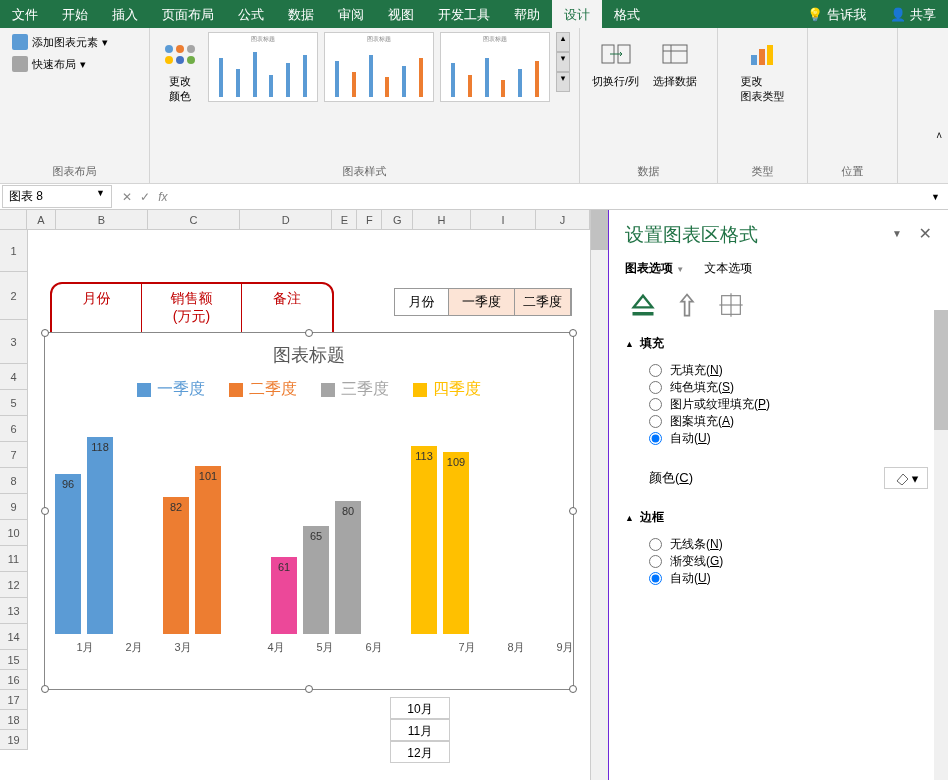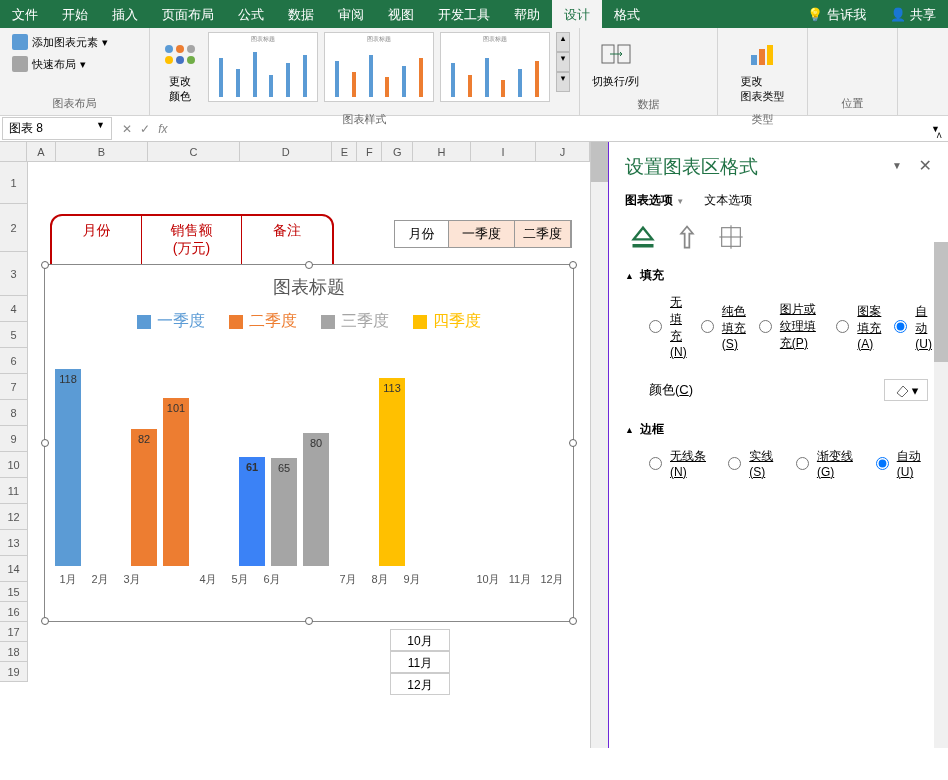--- a/index.html
+++ b/index.html
@@ -1,21 +1,21 @@
 <!DOCTYPE html>
 <html><head>
 <meta charset="utf-8">
 <style>
 * { margin: 0; padding: 0; box-sizing: border-box; font-family: "Microsoft YaHei", sans-serif; }
 body { width: 948px; height: 780px; background: #fff; overflow: hidden; }
 .menubar { height: 28px; background: #217346; display: flex; color: #fff; font-size: 13px; }
 .menubar .menu-item { padding: 6px 12px; cursor: pointer; }
 .menubar .menu-item.active { background: #f3f3f3; color: #217346; }
 .menubar .spacer { flex: 1; }
-.ribbon { height: 88px; background: #f3f3f3; border-bottom: 1px solid #d4d4d4; display: flex; }
+.ribbon { height: 156px; background: #f3f3f3; border-bottom: 1px solid #d4d4d4; display: flex; }
 .ribbon-group { border-right: 1px solid #d4d4d4; padding: 4px 8px; display: flex; flex-direction: column; }
 .ribbon-group .group-label { font-size: 11px; text-align: center; color: #666; margin-top: auto; padding-top: 4px; }
 .ribbon-group .group-content { display: flex; gap: 6px; flex: 1; align-items: flex-start; }
 .rb-btn-v { display: flex; flex-direction: column; align-items: center; font-size: 11px; gap: 2px; cursor: pointer; padding: 4px; }
 .rb-btn-sm { font-size: 11px; padding: 2px 4px; cursor: pointer; display: flex; align-items: center; gap: 4px; }
 .small-icon { width: 16px; height: 16px; background: #999; border-radius: 2px; }
 .big-icon { width: 36px; height: 36px; display: flex; align-items: center; justify-content: center; }
 .color-dots { display: grid; grid-template-columns: repeat(3,8px); gap: 3px; }
 .color-dots span { width: 8px; height: 8px; border-radius: 50%; }
 .chart-thumb { width: 110px; height: 70px; background: #fff; border: 1px solid #ccc; display: flex; align-items: flex-end; justify-content: space-around; padding: 8px 4px 4px; position: relative; }
@@ -49,35 +49,35 @@
 .chart-title-main { text-align: center; font-size: 18px; padding: 10px 0 6px; color: #595959; }
 .legend { display: flex; justify-content: center; gap: 24px; font-size: 16px; padding: 6px 0 14px; }
 .legend span { display: flex; align-items: center; gap: 6px; }
 .lg-box { width: 14px; height: 14px; }
 .plot { display: flex; align-items: flex-end; height: 220px; padding: 0 10px; gap: 50px; }
 .cluster { display: flex; align-items: flex-end; gap: 6px; }
 .barv { width: 26px; position: relative; }
 .barv .lbl { position: absolute; top: 4px; width: 100%; text-align: center; font-size: 11px; color: #333; }
 .xaxis { display: flex; padding: 6px 10px 0; gap: 50px; font-size: 11px; color: #555; }
 .xaxis .grp { display: flex; gap: 6px; }
-.xaxis .grp span { width: 26px; text-align: center; }
+.xaxis .grp span { width: 26px; text-align: center; margin-left: 17px; }
 .vscroll { width: 18px; background: #f0f0f0; border-left: 1px solid #ccc; position: relative; }
 .vscroll .thumb { position: absolute; top: 0; width: 100%; height: 40px; background: #c1c1c1; }
 .format-pane { width: 340px; border-left: 1px solid #6d28d9; padding: 12px 16px; background: #fff; font-size: 13px; position: relative; }
 .pane-title { font-size: 19px; color: #217346; margin-bottom: 12px; }
 .pane-close { position: absolute; right: 16px; top: 14px; font-size: 16px; cursor: pointer; color: #666; }
 .pane-drop { position: absolute; right: 46px; top: 18px; font-size: 10px; color: #666; }
 .pane-tabs { display: flex; gap: 20px; font-size: 12px; margin-bottom: 14px; align-items: center; }
 .pane-tabs .t { cursor: pointer; }
 .pane-tabs .tri { font-size: 8px; color: #888; }
 .icon-row { display: flex; gap: 16px; margin-bottom: 16px; padding-left: 4px; }
 .icon-row .pic { width: 28px; height: 28px; cursor: pointer; }
 .section-hd { display: flex; align-items: center; gap: 6px; font-weight: bold; font-size: 12px; margin-bottom: 10px; cursor: pointer; }
 .section-hd .arr { font-size: 9px; }
-.radio-list { padding-left: 24px; display: flex; flex-direction: row; gap: 12px; margin-bottom: 16px; text-decoration: underline; }
+.radio-list { padding-left: 24px; display: flex; flex-direction: column; gap: 0; margin-bottom: 16px; }
 .radio-list label { display: flex; align-items: center; gap: 8px; font-size: 12px; cursor: pointer; }
 input[type=radio] { cursor: pointer; }
 .color-row { display: flex; justify-content: space-between; align-items: center; padding: 4px 4px 4px 24px; }
 .color-picker { width: 44px; height: 22px; border: 1px solid #ccc; cursor: pointer; display: flex; align-items: center; justify-content: center; }
 .under { text-decoration: underline; }
 .pane-scroll { position: absolute; right: 0; top: 100px; bottom: 0; width: 14px; background: #f0f0f0; }
 .pane-scroll .pthumb { position: absolute; top: 0; width: 100%; height: 120px; background: #c1c1c1; }
 </style>
 </head>
 <body>
@@ -163,20 +163,30 @@
     <div class="group-content">
       <div class="rb-btn-v">
           <div class="big-icon">
             <svg width="32" height="26" viewBox="0 0 32 26">
               <rect x="2" y="4" width="12" height="18" fill="none" stroke="#666"></rect>
               <rect x="18" y="4" width="12" height="18" fill="none" stroke="#666"></rect>
               <path d="M10 13 L22 13 M20 11 L22 13 L20 15" stroke="#217346" fill="none"></path>
             </svg>
           </div>
           <span>切换行/列</span>
+        </div>
+      <div class="rb-btn-v">
+          <div class="big-icon">
+            <svg width="32" height="26">
+              <rect x="4" y="4" width="24" height="18" fill="none" stroke="#666"></rect>
+              <line x1="4" y1="10" x2="28" y2="10" stroke="#666"></line>
+              <line x1="12" y1="4" x2="12" y2="22" stroke="#666"></line>
+            </svg>
+          </div>
+          <span>选择数据</span>
         </div>
     </div>
     <div class="group-label">数据</div>
   </div>
   <div class="ribbon-group" style="width:90px">
     <div class="group-content" style="justify-content:center">
       <div class="rb-btn-v">
           <div class="big-icon">
             <svg width="32" height="26">
               <rect x="4" y="14" width="6" height="10" fill="#5b9bd5"></rect>
@@ -289,46 +299,52 @@
             <span class="lg-box" style="background:#a5a5a5"></span>
             <span style="color:#a5a5a5">三季度</span>
           </span>
         <span>
             <span class="lg-box" style="background:#ffc000"></span>
             <span style="color:#ffc000">四季度</span>
           </span>
       </div>
       <div class="plot" id="plot">
           <div class="cluster">
+            <div class="barv" style="background: rgb(91, 155, 213); height: 160px;">
+              <div class="lbl">96</div>
+            </div>
             <div class="barv" style="background: rgb(91, 155, 213); height: 196.667px;">
               <div class="lbl">118</div>
             </div>
           </div>
           <div class="cluster">
             <div class="barv" style="background: rgb(237, 125, 49); height: 136.667px;">
               <div class="lbl">82</div>
             </div>
             <div class="barv" style="background: rgb(237, 125, 49); height: 168.333px;">
               <div class="lbl">101</div>
             </div>
           </div>
           <div class="cluster">
-            <div class="barv" style="background: #3b82f6; height: 109px; font-weight: bold;">
+            <div class="barv" style="background: #ec4899; height: 77px;">
               <div class="lbl">61</div>
             </div>
             <div class="barv" style="background: rgb(165, 165, 165); height: 108.333px;">
               <div class="lbl">65</div>
             </div>
             <div class="barv" style="background: rgb(165, 165, 165); height: 133.333px;">
               <div class="lbl">80</div>
             </div>
           </div>
           <div class="cluster">
             <div class="barv" style="background: rgb(255, 192, 0); height: 188.333px;">
               <div class="lbl">113</div>
+            </div>
+            <div class="barv" style="background: rgb(255, 192, 0); height: 181.667px;">
+              <div class="lbl">109</div>
             </div>
           </div>
         </div>
       <div class="xaxis" id="xaxis">
           <div class="grp">
             <span>1月</span>
             <span>2月</span>
             <span>3月</span>
           </div>
           <div class="grp">
@@ -414,24 +430,20 @@
         <span class="arr">▲</span>
         <span>边框</span>
       </div>
     <div class="radio-list">
       <label>
           <input type="radio" name="border" style="">
           <span>无线条(<span class="under">N</span>)</span>
         </label>
       <label>
           <input type="radio" name="border" style="">
-          <span>实线(<span class="under">S</span>)</span>
-        </label>
-      <label>
-          <input type="radio" name="border" style="">
           <span>渐变线(<span class="under">G</span>)</span>
         </label>
       <label>
           <input type="radio" name="border" checked="" style="">
           <span>自动(<span class="under">U</span>)</span>
         </label>
     </div>
     <div class="pane-scroll">
         <div class="pthumb"></div>
       </div>

